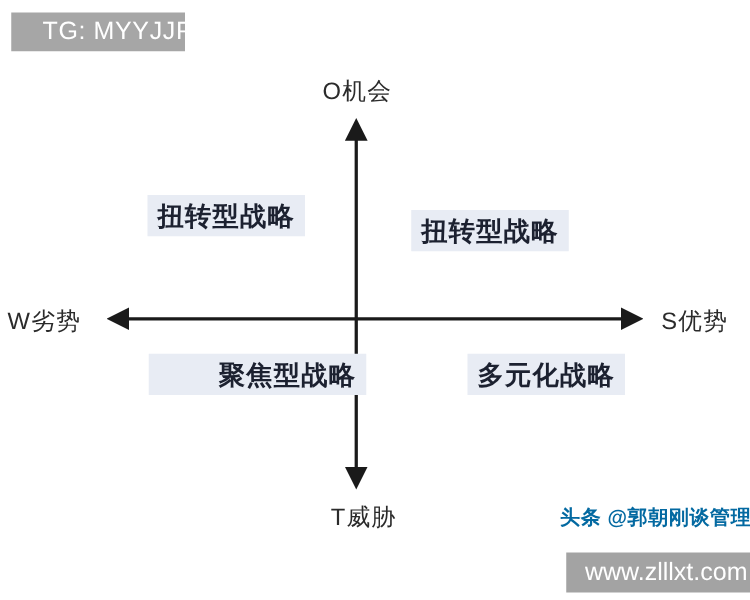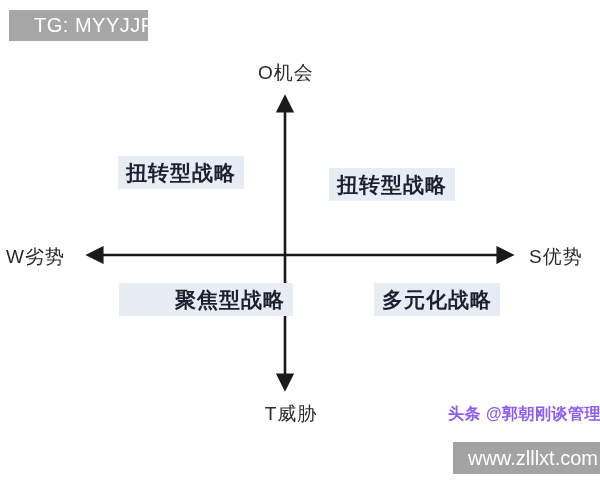--- a/index.html
+++ b/index.html
@@ -61,21 +61,21 @@
     width:160px;height:32px;
     background:#a3a3a3;
     font-size:20px;
     justify-content:center;
   }
   .watermark{
     position:absolute;
     left:448px;top:404px;
     width:145px;
     text-align:right;
-    color:#8b5cf6;
+    color:#0369a1;
     font-size:16px;
     font-weight:700;
     letter-spacing:0.5px;
     text-shadow:1px 1px 0 #ffffff;
     white-space:nowrap;
   }
 </style>
 </head>
 <body>
 

